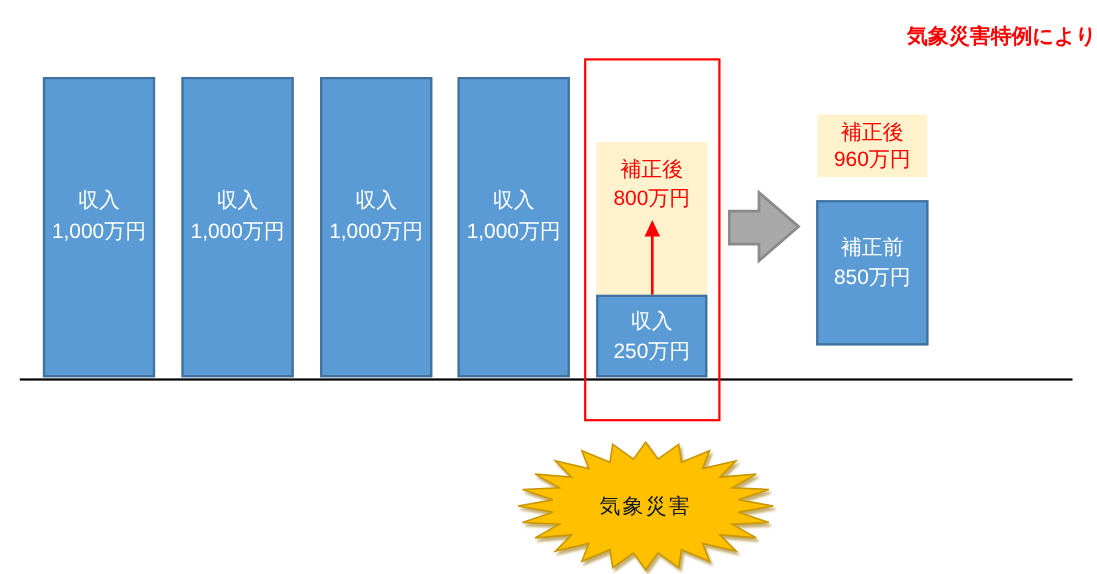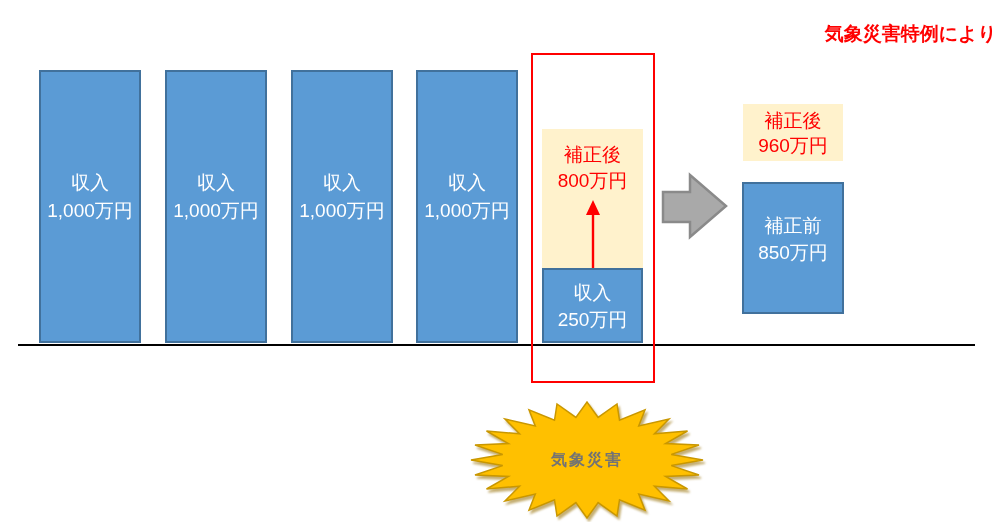--- a/index.html
+++ b/index.html
@@ -68,21 +68,21 @@
     position:absolute; left:677px; top:22px; width:320px;
     color:#FF0000; font-weight:bold; font-size:19px; line-height:23px;
     text-align:right; white-space:nowrap;
   }
 
   
   .starburst-wrap { position:absolute; left:467px; top:398px; width:240px; height:124px; }
   .starburst-wrap svg { position:absolute; inset:0; }
   .starburst-label {
     position:absolute; inset:0; display:flex; align-items:center; justify-content:center;
-    color:#737373; font-size:16px; font-weight:bold; letter-spacing:2px; white-space:nowrap;
+    color:#0f172a; font-size:19px; font-weight:normal; letter-spacing:2px; white-space:nowrap;
   }
 </style>
 </head>
 <body>
 
 <div class="canvas">
 
   <div class="baseline"></div>
 
   <div class="year-bar" style="left:39px">

